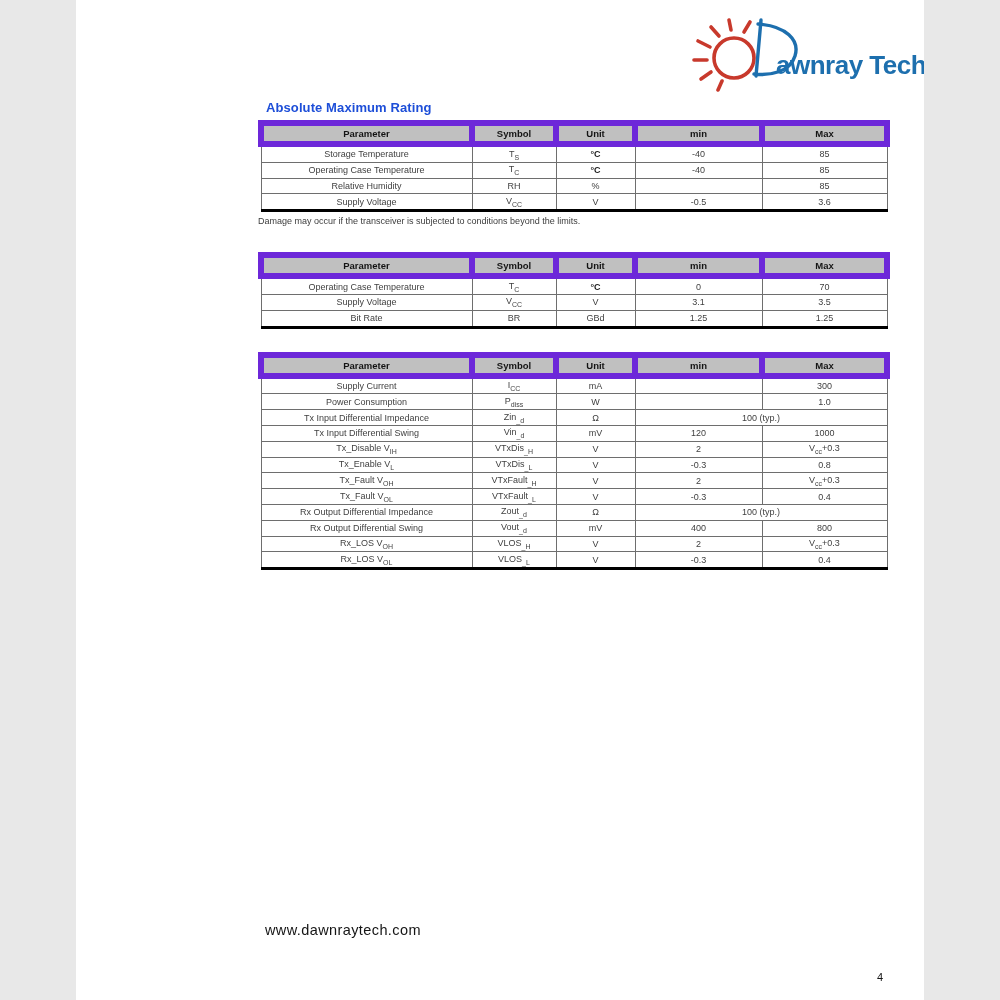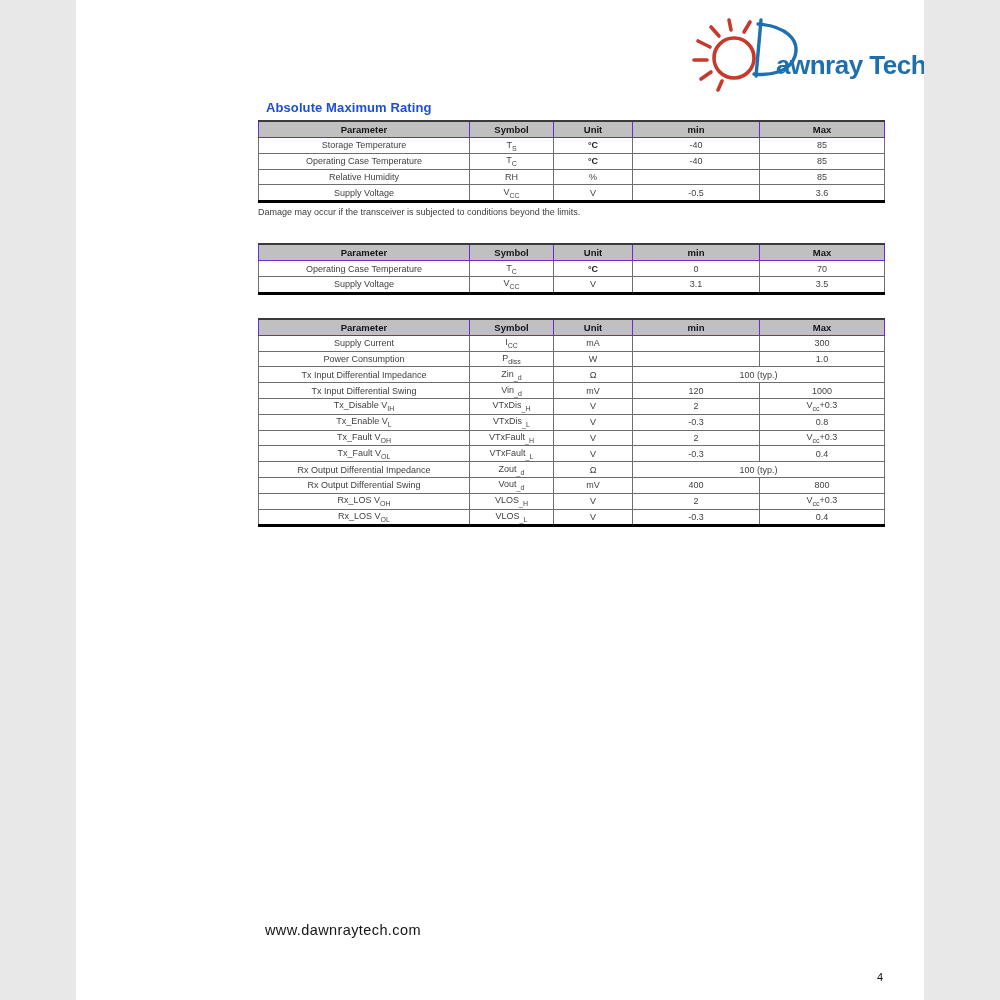--- a/index.html
+++ b/index.html
@@ -26,21 +26,21 @@
   .section-2{margin-top:23px;}
   table.datatable{
     width:626px;border-collapse:collapse;table-layout:fixed;
     margin-top:4px;
     border-left:1px solid #777;border-right:1px solid #777;
     border-top:2px solid #3a3a3a;border-bottom:3px solid #000;
     font-size:9px;
   }
   table.datatable th{
     background:#c0c0c0;
-    border:1px solid #6d28d9;
+    border:6px solid #6d28d9;
     font-size:9.5px;font-weight:bold;color:#141414;
     height:15px;padding:0;text-align:center;
   }
   table.datatable td{
     border:1px solid #6e6e6e;
     color:#3f3f3f;
     height:14.8px;padding:0;text-align:center;
     white-space:nowrap;overflow:hidden;
   }
   table.datatable sub{font-size:7px;}
@@ -162,20 +162,27 @@
               <td>0</td>
               <td>70</td>
             </tr>
             <tr>
               <td>Supply Voltage</td>
               <td>V<sub>CC</sub></td>
               <td>V</td>
               <td>3.1</td>
               <td>3.5</td>
             </tr>
+            <tr>
+              <td>Bit Rate</td>
+              <td>BR</td>
+              <td>GBd</td>
+              <td>1.25</td>
+              <td>1.25</td>
+            </tr>
           </tbody>
         </table>
       </section>
       <section class="doc-section section-2">
         <table class="datatable">
           <colgroup>
             <col style="width: 211px;">
             <col style="width: 84px;">
             <col style="width: 79px;">
             <col style="width: 127px;">

